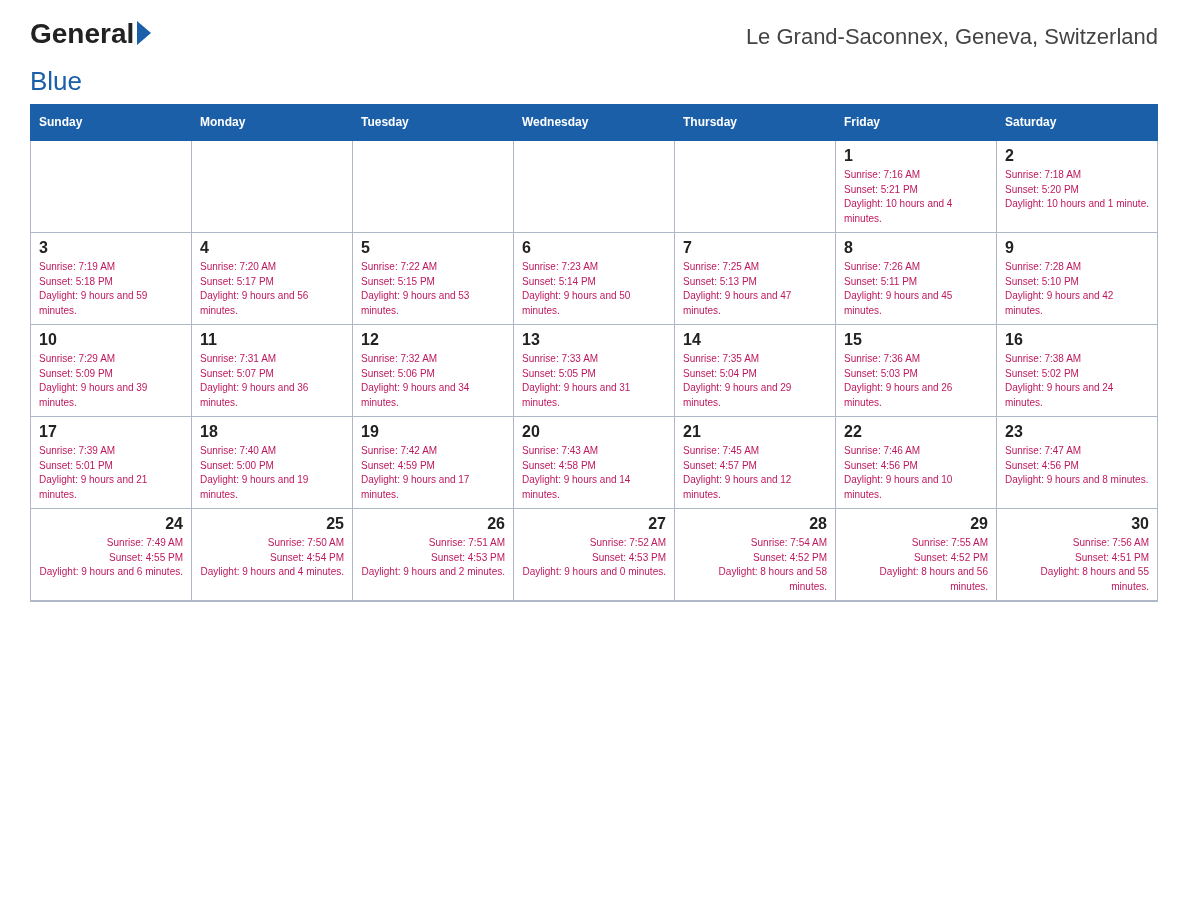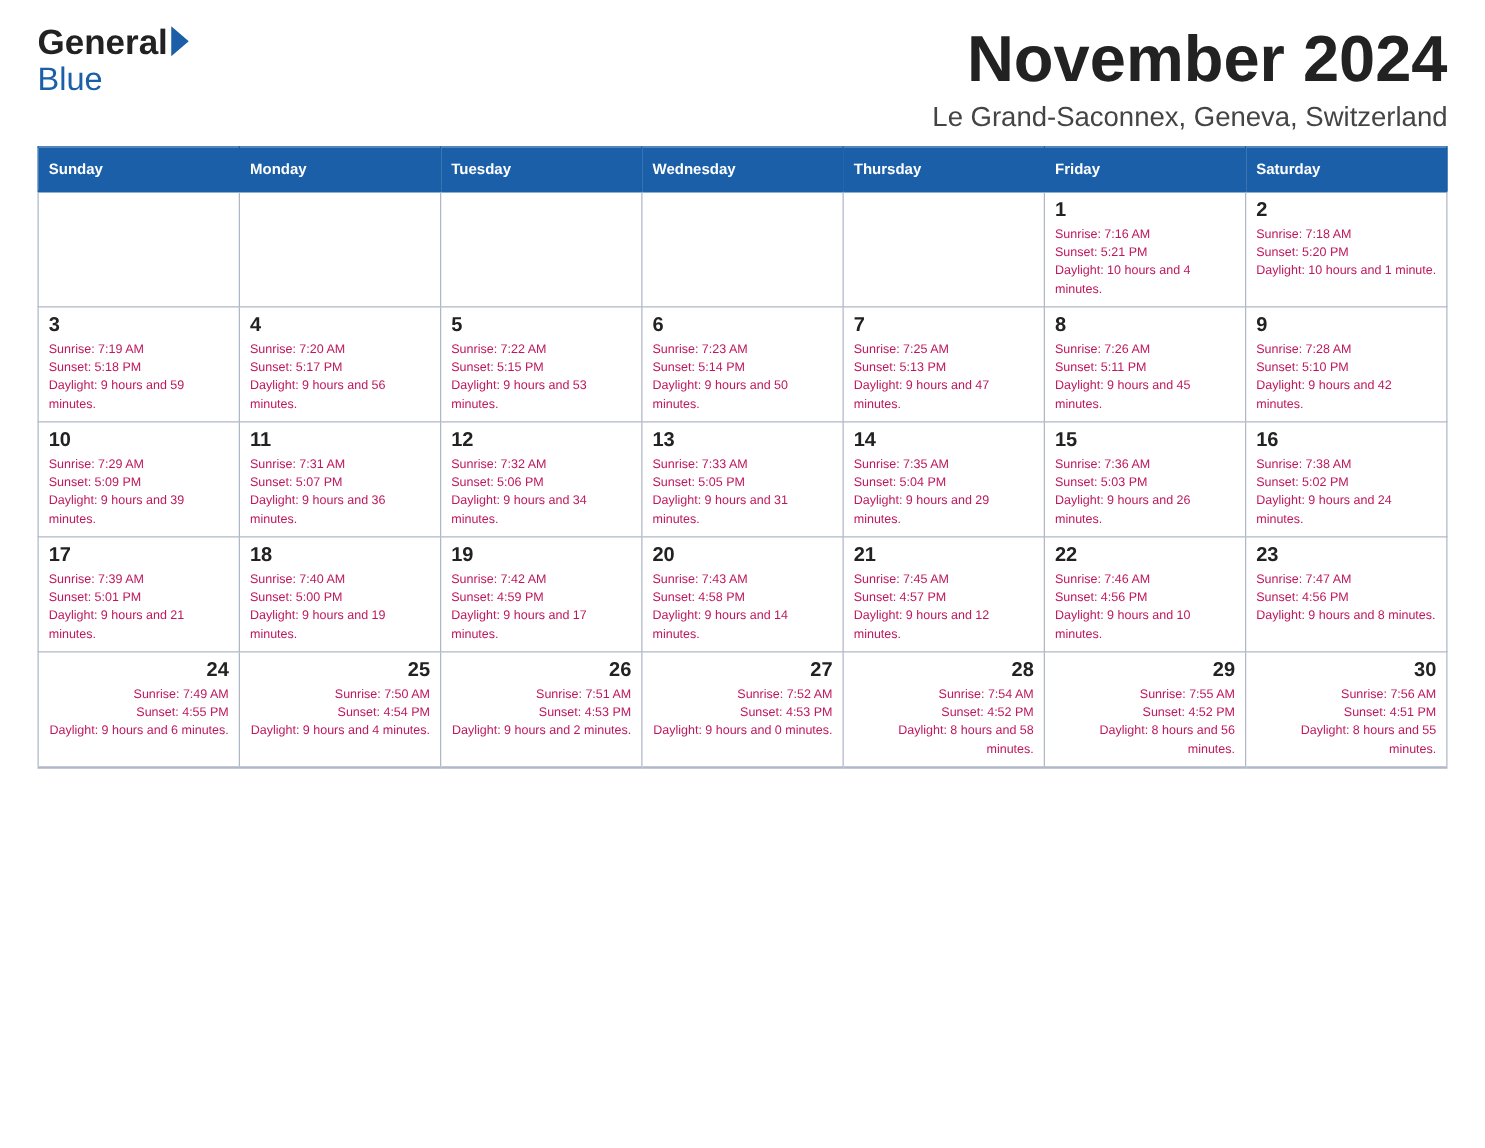--- a/index.html
+++ b/index.html
@@ -13,20 +13,21 @@
     .header-area {
       display: flex;
       justify-content: space-between;
       align-items: flex-start;
       margin-bottom: 10px;
     }
     .logo {
       display: flex;
       flex-direction: column;
       align-items: flex-start;
+      gap: 18px;
     }
     .logo-general {
       font-size: 28px;
       font-weight: bold;
       color: #222;
       line-height: 1;
     }
     .logo-blue {
       font-size: 26px;
       font-weight: normal;
@@ -116,21 +117,20 @@
 
 <div class="header-area">
   <div class="logo">
     <div style="display:flex; align-items:center;">
       <span class="logo-general">General</span>
       <span class="logo-arrow"></span>
     </div>
     <span class="logo-blue">Blue</span>
   </div>
   <div class="title-area">
-    <div class="month-title">November 2024</div>
     <div class="location">Le Grand-Saconnex, Geneva, Switzerland</div>
   </div>
 </div>
 
 <table class="calendar">
   <thead>
     <tr>
     <th>Sunday</th>
         <th>Monday</th>
         <th>Tuesday</th>

